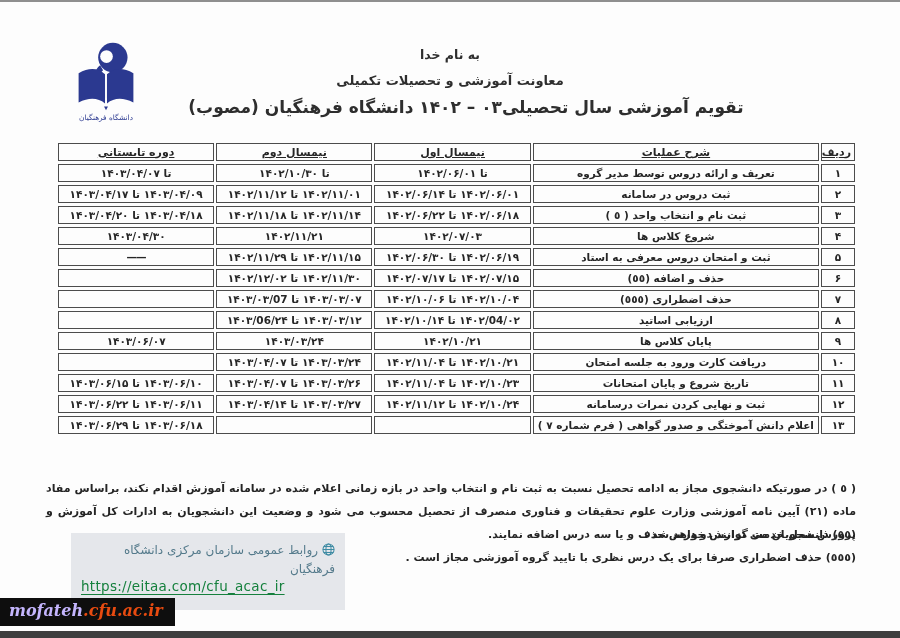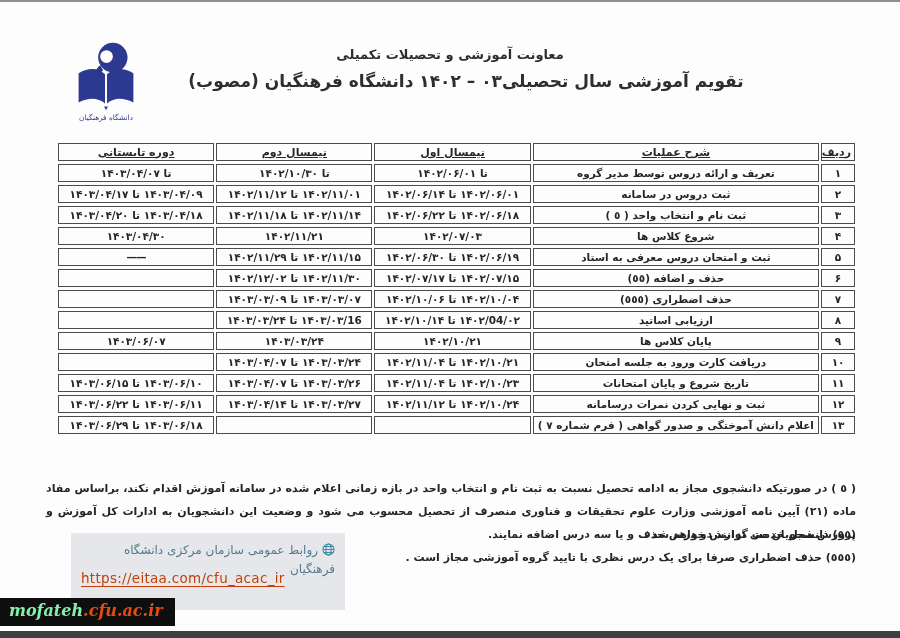--- a/index.html
+++ b/index.html
@@ -55,34 +55,34 @@
   .stamp-box {
     position:absolute; left:71px; top:533px; width:274px; height:77px;
     background:#e5e7eb;
   }
   .stamp-label {
     direction:rtl; padding:9px 10px 0 10px;
     color:#547a8b; font-size:12px; line-height:17px;
   }
   .globe-icon { display:inline-block; vertical-align:-2px; margin-left:4px; }
   .eitaa-link {
-    position:absolute; left:10px; bottom:24px;
+    position:absolute; left:10px; bottom:16px;
     direction:ltr; font-size:13.5px; letter-spacing:0.3px;
-    color:#c2410c; text-underline-offset:3px;
+    color:#15803d; text-underline-offset:3px;
   }
 
   
   .watermark {
     position:absolute; left:0; top:598px; z-index:3;
     background:#0e0e0e; padding:4px 12px 6px 9px;
     font-family:"DejaVu Serif","Liberation Serif",serif;
     font-style:italic; font-weight:bold; font-size:16px; line-height:18px;
     white-space:nowrap;
   }
-  .watermark .wm-name { color:#86efac; }
+  .watermark .wm-name { color:#c4b5fd; }
   .watermark .wm-domain { color:#e84b10; }
 </style>
 </head>
 <body>
 
 <div class="page">
 
   <div class="top-edge"></div>
 
   <div class="logo">
@@ -93,20 +93,21 @@
         <path d="M44 30 q-6 4 -5 12 q0 4 4 6 q-2 -8 4 -13 z"></path>
         <path d="M22 38 q16 -9 27 1 v30 q-11 -9 -27 -1 z"></path>
         <path d="M78 38 q-16 -9 -27 1 v30 q11 -9 27 -1 z"></path>
         <path d="M48 72 l2 4 l2 -4 z"></path>
       </g>
       <text x="50" y="86" text-anchor="middle" font-size="7.5" fill="#2b3990">دانشگاه فرهنگیان</text>
     </svg>
   </div>
 
   <div class="header-block">
+    <div class="l1">به نام خدا</div>
     <div class="l2">معاونت آموزشی و تحصیلات تکمیلی</div>
     <div class="l3">تقویم آموزشی سال تحصیلی۰۳ – ۱۴۰۲ دانشگاه فرهنگیان (مصوب)</div>
   </div>
 
   <table class="calendar">
     <colgroup>
       <col style="width:4.3%">
       <col style="width:36.3%">
       <col style="width:19.8%">
       <col style="width:19.8%">
@@ -161,28 +162,28 @@
           <td>۶</td>
           <td>حذف و اضافه (٥٥)</td>
           <td>۱۴۰۲/۰۷/۱۵ تا ۱۴۰۲/۰۷/۱۷</td>
           <td>۱۴۰۲/۱۱/۳۰ تا ۱۴۰۲/۱۲/۰۲</td>
           <td></td>
         </tr>
         <tr>
           <td>۷</td>
           <td>حذف اضطراری (٥٥٥)</td>
           <td>۱۴۰۲/۱۰/۰۴ تا ۱۴۰۲/۱۰/۰۶</td>
-          <td>۱۴۰۳/۰۳/۰۷ تا ۱۴۰۳/۰۳/۰۹</td>
+          <td>۱۴۰۳/۰۳/۰۷ تا ۱۴۰۳/۰۳/07</td>
           <td></td>
         </tr>
         <tr>
           <td>۸</td>
           <td>ارزیابی اساتید</td>
           <td>۱۴۰۲/04/۰۲ تا ۱۴۰۲/۱۰/۱۴</td>
-          <td>۱۴۰۳/۰۳/16 تا ۱۴۰۳/۰۳/۲۴</td>
+          <td>۱۴۰۳/۰۳/۱۲ تا ۱۴۰۳/06/۲۴</td>
           <td></td>
         </tr>
         <tr>
           <td>۹</td>
           <td>پایان کلاس ها</td>
           <td>۱۴۰۲/۱۰/۲۱</td>
           <td>۱۴۰۳/۰۳/۲۴</td>
           <td>۱۴۰۳/۰۶/۰۷</td>
         </tr>
         <tr>

